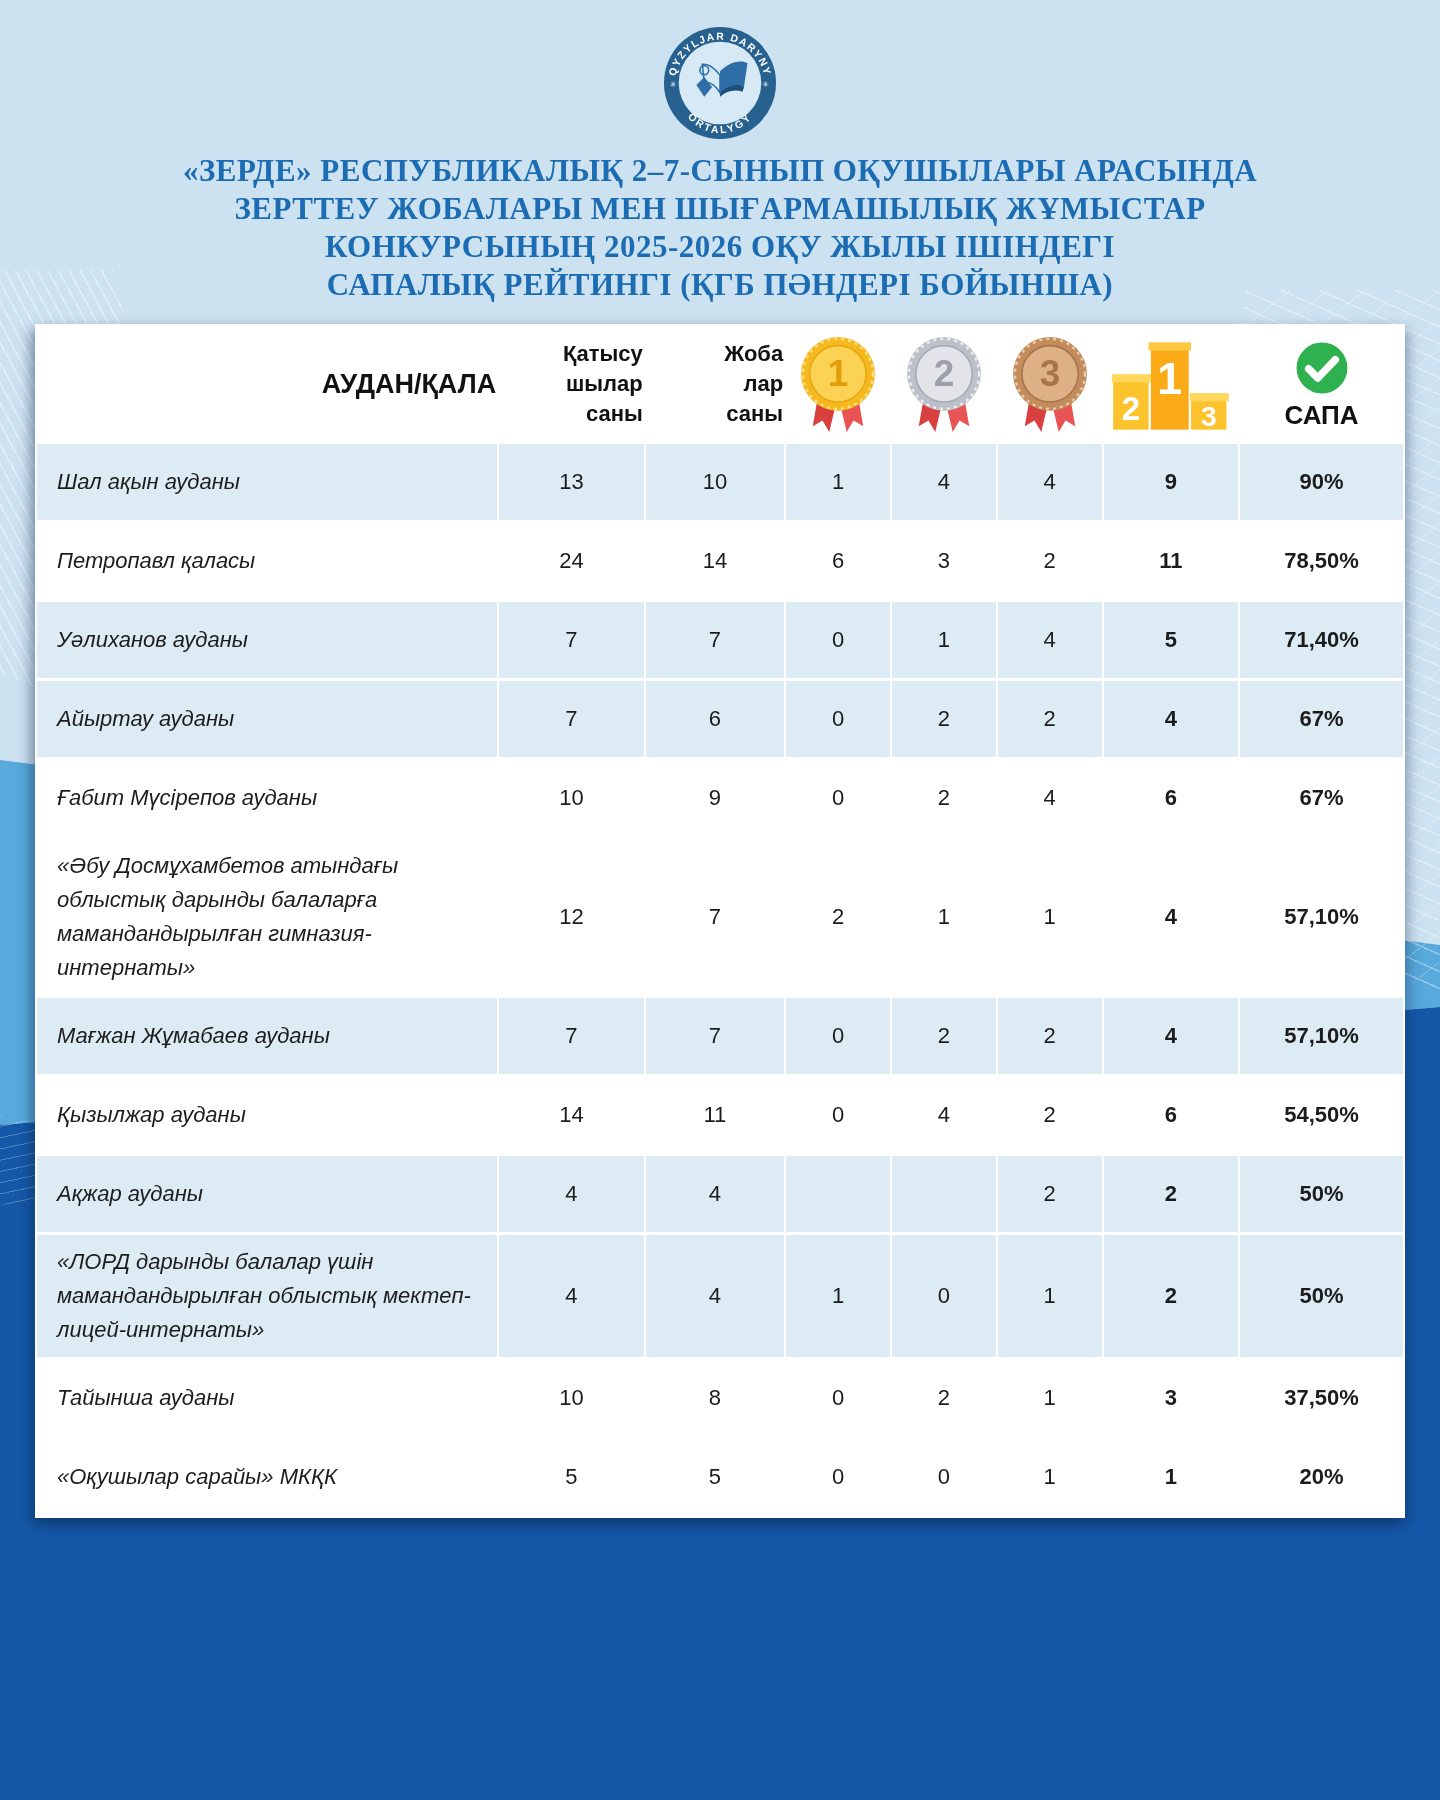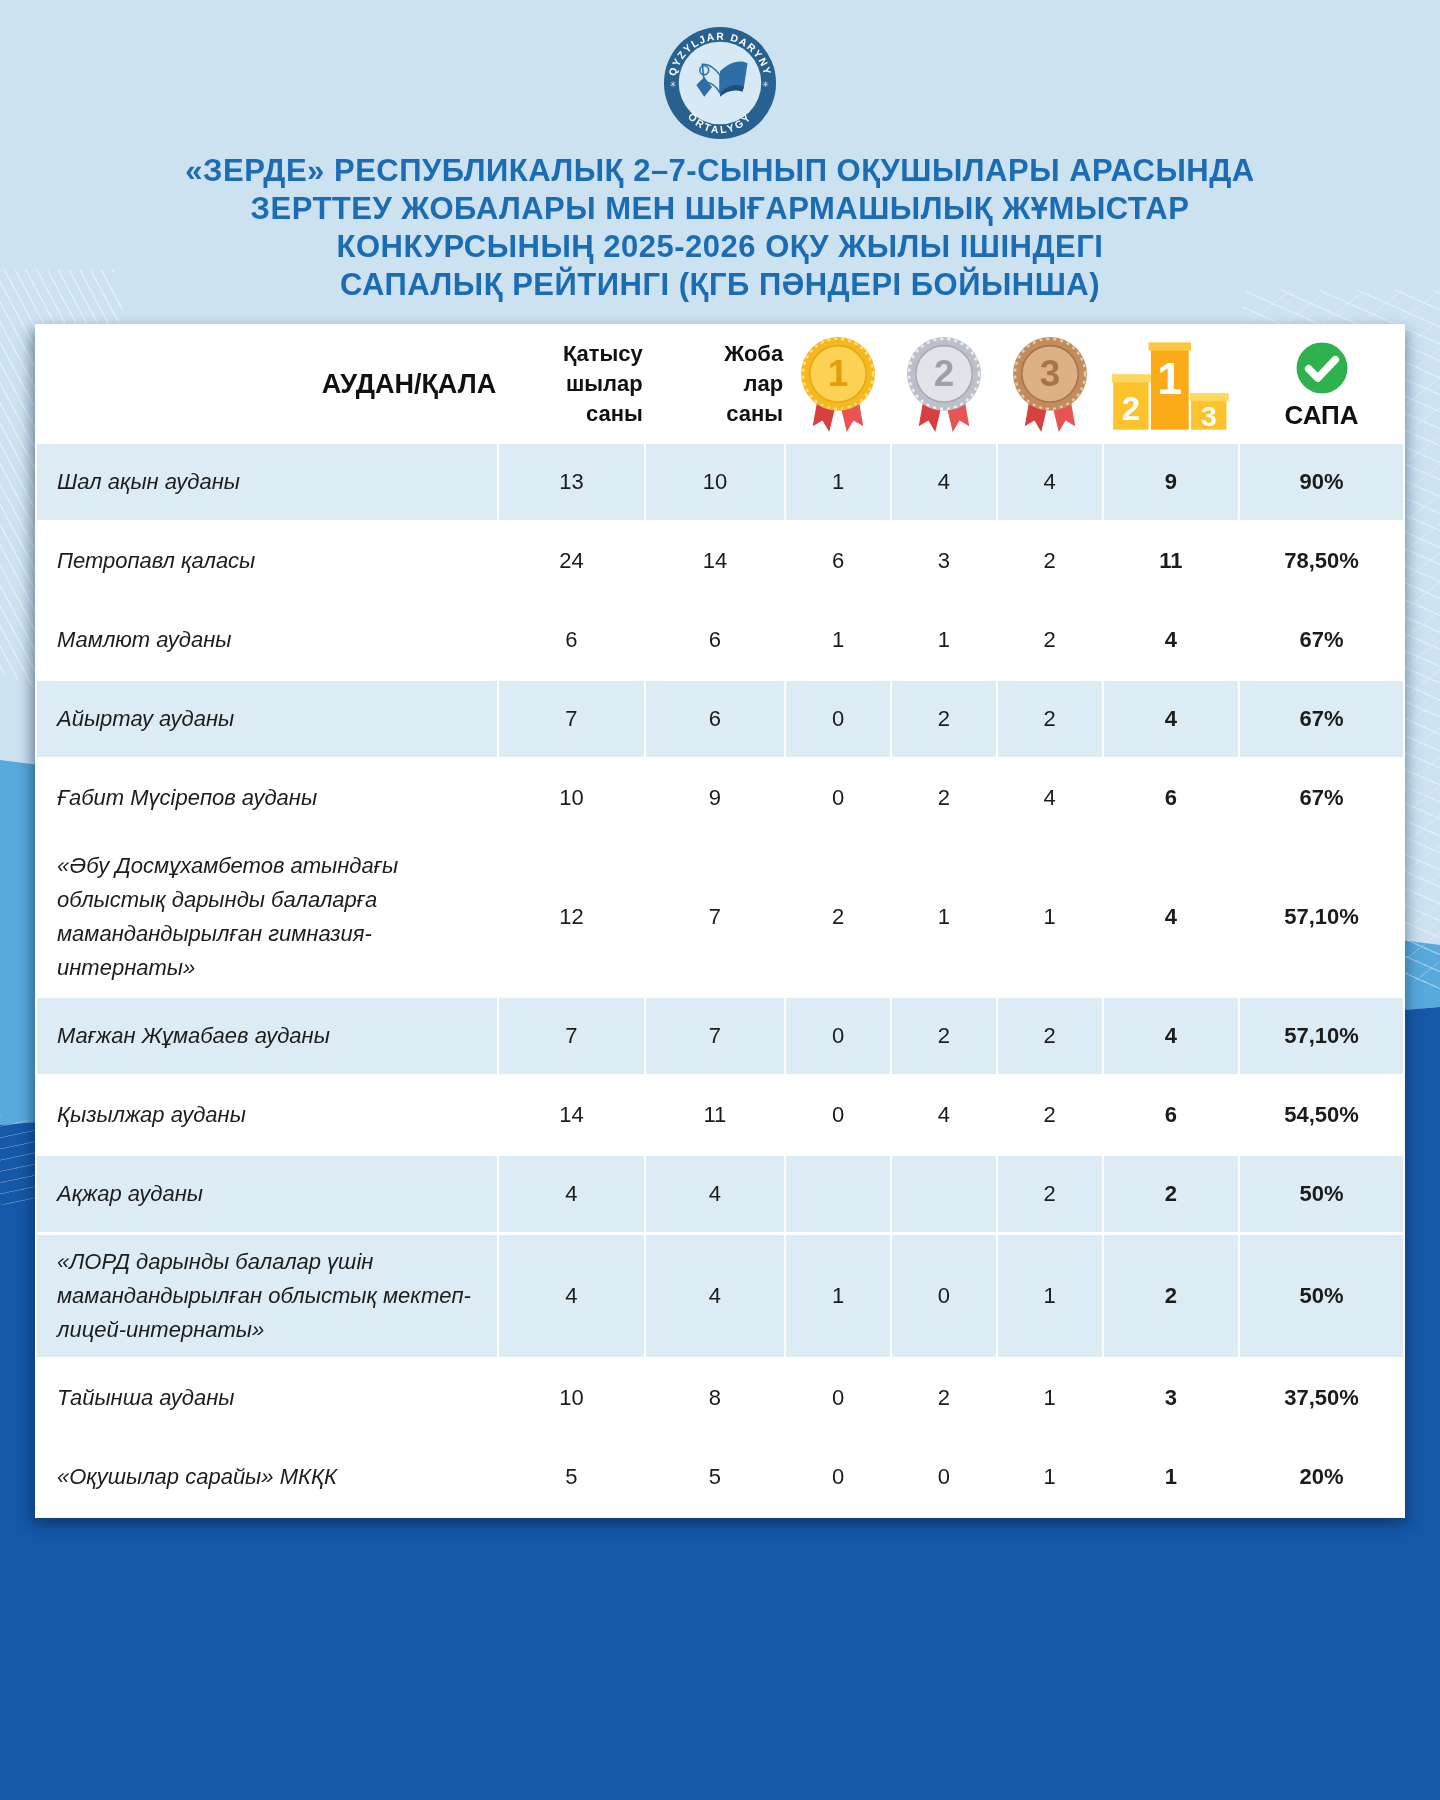--- a/index.html
+++ b/index.html
@@ -26,21 +26,21 @@
     clip-path:polygon(0 20%,100% 55%,100% 75%,0 55%);}
 
   .content{position:relative;z-index:2;}
 
   
   .logo-wrap{display:flex;justify-content:center;padding-top:24px;}
   .logo-wrap svg{width:118px;height:118px;display:block;}
 
   
   .title{margin:10px auto 0;text-align:center;color:#1b6cb3;font-weight:bold;
-    font-size:31px;line-height:38px;letter-spacing:.5px;}
+    font-size:31px;line-height:38px;letter-spacing:.5px;font-family:Liberation Serif, serif;}
 
   
   .table-wrap{width:1370px;margin:20px auto 0;background:#ffffff;
     box-shadow:-5px 6px 12px rgba(10,35,70,.4),5px 6px 12px rgba(10,35,70,.25);}
   table{border-collapse:separate;border-spacing:2px 3px;width:100%;table-layout:fixed;background:#ffffff;}
   col.c1{width:452px;} col.c2{width:142px;} col.c3{width:136px;}
   col.c4{width:102px;} col.c5{width:102px;} col.c6{width:102px;}
   col.c7{width:132px;} col.c8{width:160px;}
   th,td{vertical-align:middle;background:#ffffff;}
   thead th{height:112px;text-align:right;font-weight:bold;color:#111;}
@@ -196,29 +196,29 @@
             <tr>
     <td class="c-name">Петропавл қаласы</td>
     <td>24</td>
     <td>14</td>
     <td>6</td>
     <td>3</td>
     <td>2</td>
     <td class="c-bold">11</td>
     <td class="c-bold">78,50%</td>
   </tr>
-            <tr>
-    <td class="c-name">Мамлют ауданы</td>
-    <td>6</td>
-    <td>6</td>
-    <td>1</td>
-    <td>1</td>
-    <td>2</td>
-    <td class="c-bold">4</td>
-    <td class="c-bold">67%</td>
+            <tr class="alt">
+    <td class="c-name">Уәлиханов ауданы</td>
+    <td>7</td>
+    <td>7</td>
+    <td>0</td>
+    <td>1</td>
+    <td>4</td>
+    <td class="c-bold">5</td>
+    <td class="c-bold">71,40%</td>
   </tr>
             <tr class="alt">
     <td class="c-name">Айыртау ауданы</td>
     <td>7</td>
     <td>6</td>
     <td>0</td>
     <td>2</td>
     <td>2</td>
     <td class="c-bold">4</td>
     <td class="c-bold">67%</td>

